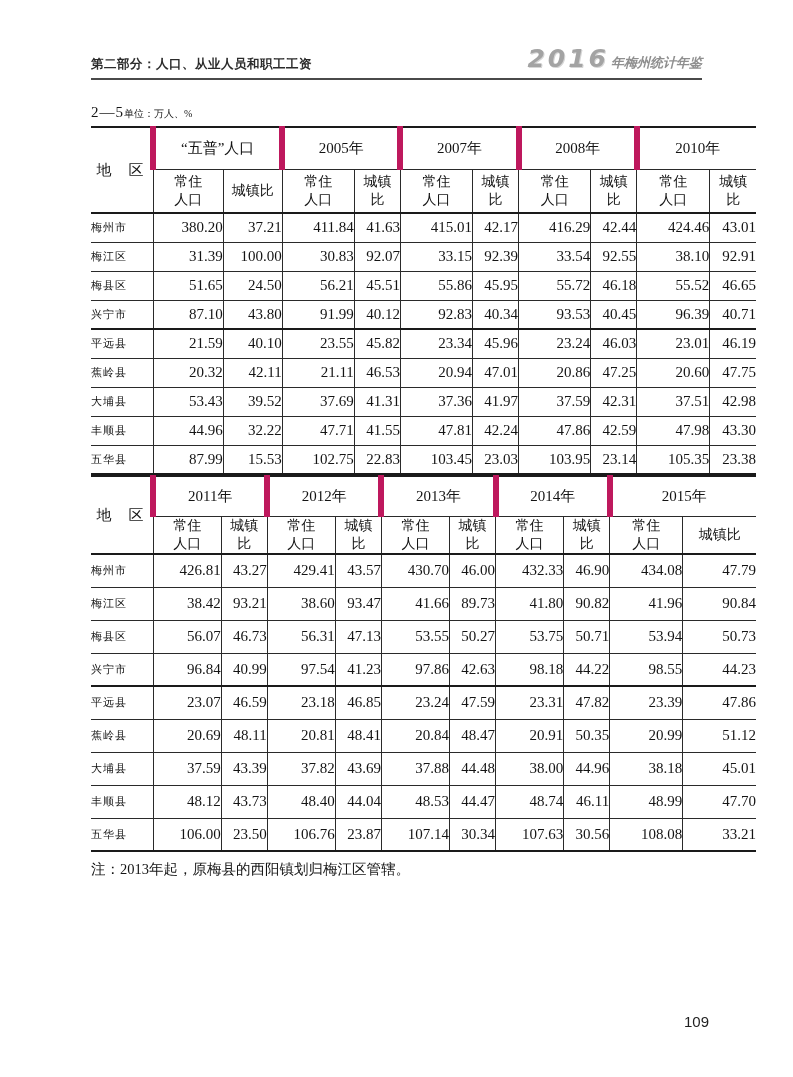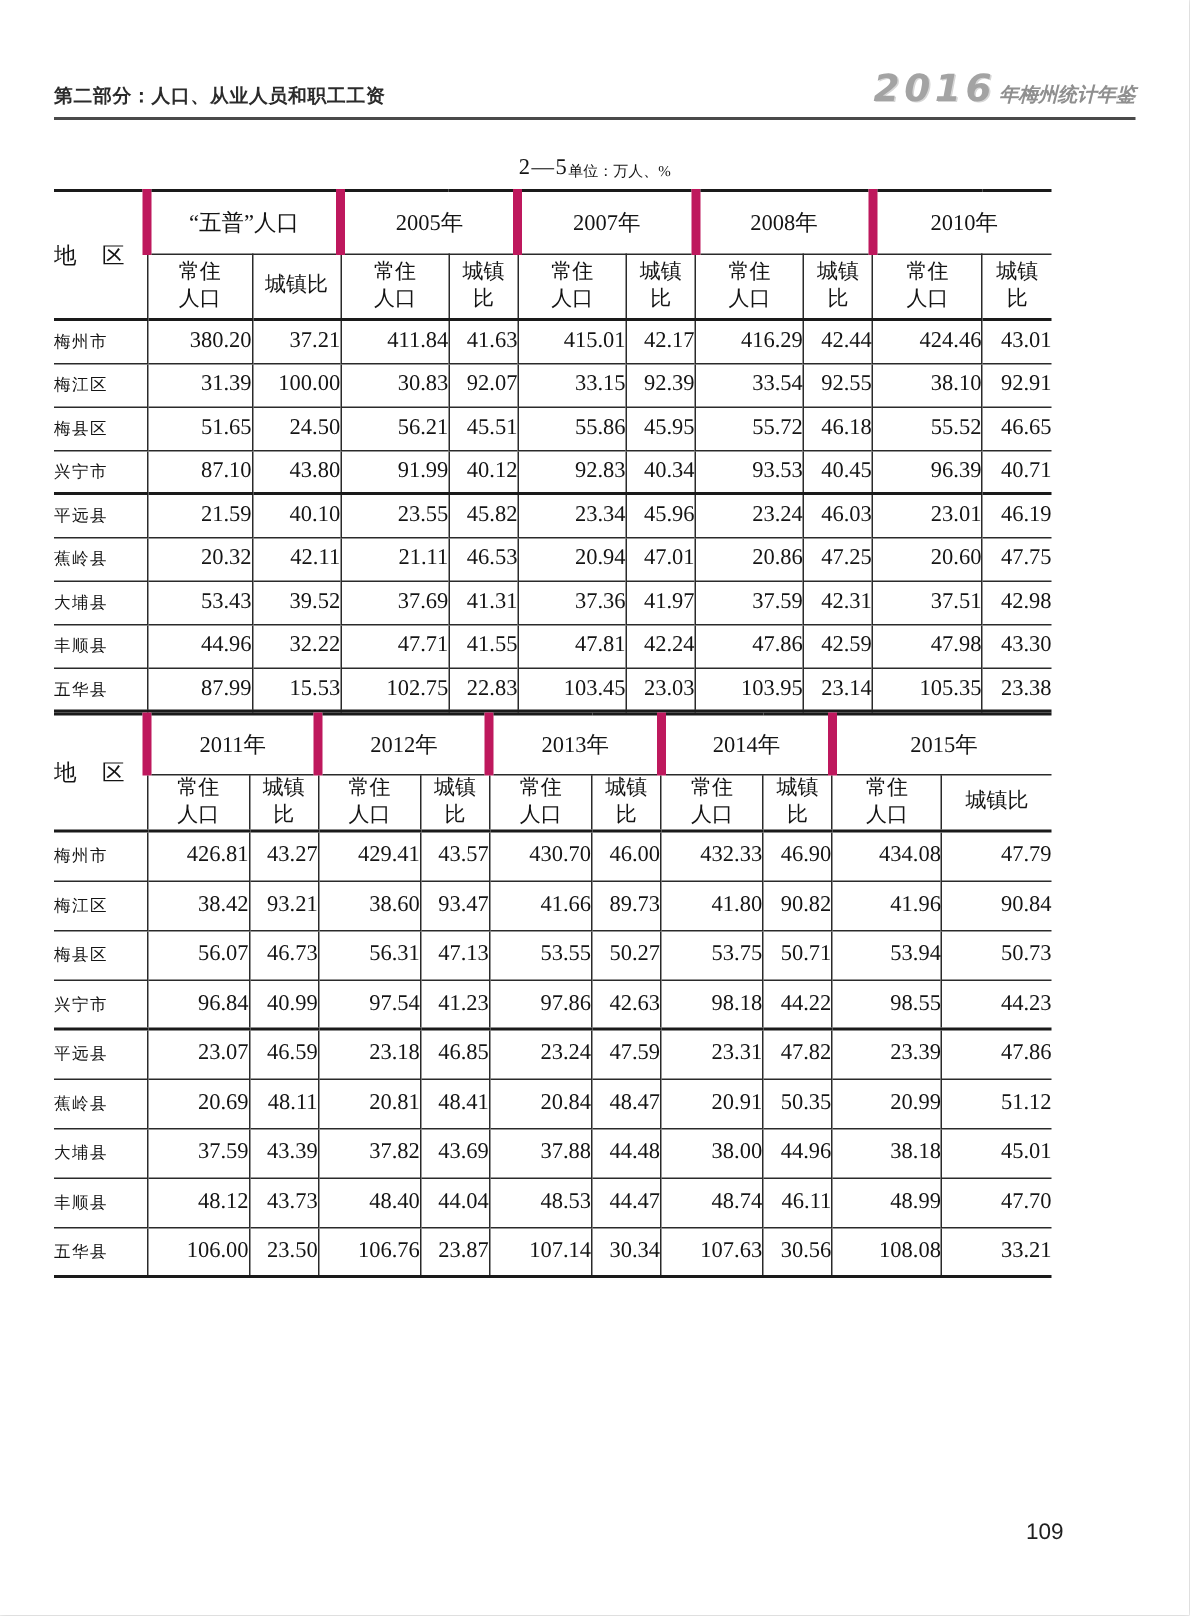--- a/index.html
+++ b/index.html
@@ -1,18 +1,18 @@
 <!DOCTYPE html>
 <html><head>
 <meta charset="utf-8">
 <style>
   html,body { margin:0; padding:0; background:#e8e8e8; }
   .page {
     position:relative; width:793px; height:1077px; margin:0 auto;
-    background:#ffffff; box-sizing:border-box; padding:0 36px;
+    background:#ffffff; box-sizing:border-box; padding:0 91px;
     overflow:hidden; font-family:"Liberation Serif","DejaVu Serif",serif; color:#141414;
     box-shadow:0 0 4px rgba(0,0,0,.35);
   }
   
   .running-header {
     display:flex; justify-content:space-between; align-items:flex-end;
     padding-top:44px; padding-bottom:5px; border-bottom:2px solid #4a4a4a;
   }
   .header-left {
     font-family:"Liberation Sans","DejaVu Sans",sans-serif;
@@ -26,33 +26,33 @@
   .logo-rest {
     font-family:"Liberation Sans","DejaVu Sans",sans-serif;
     font-size:13px; color:#8f8f8f; margin-left:2px;
   }
   
   .title {
     margin:34px 0 0 0; text-align:center; font-size:28px; font-weight:bold;
     letter-spacing:2px; color:#0d0d0d;
   }
   .meta-row {
-    display:flex; justify-content:center; align-items:flex-end;
+    display:flex; justify-content:flex-start; align-items:flex-end;
     margin-top:24px; margin-bottom:5px;
   }
   .table-code { font-size:15px; letter-spacing:1px; }
   .unit-label { font-size:10px; }
   
   .ptable {
     border-collapse:collapse; table-layout:fixed; width:665px;
     border-top:2.5px solid #1a1a1a; border-bottom:2.5px solid #1a1a1a; color:#141414;
   }
   .ptable th { font-weight:normal; padding:0; }
   .ptable td { padding:0; }
-  .region-h  { border-bottom:2.5px solid #1a1a1a; text-align:left; font-size:15px; letter-spacing:1px; }
+  .region-h  { border-bottom:2.5px solid #1a1a1a; text-align:center; font-size:15px; letter-spacing:1px; }
   .group-h   { border-left:6px solid #be185d; border-bottom:1px solid #2a2a2a; text-align:center; font-size:15px; }
   .sub-h     { border-left:1px solid #2a2a2a; border-bottom:2.5px solid #1a1a1a; text-align:center; font-size:14px; line-height:1.3; }
   .num-cell  { border-left:1px solid #2a2a2a; text-align:right; padding-right:9px; font-size:15px; }
   .region-cell { font-size:11px; letter-spacing:1px; }
   .ptable tbody tr + tr td { border-top:1px solid #2a2a2a; }
   .ptable tbody tr.thick-top td { border-top:2.5px solid #1a1a1a; }
   
   .continued { margin-top:17px; margin-bottom:4px; font-size:15px; font-weight:bold; letter-spacing:1px; }
   .note { margin-top:8px; font-size:14.5px; }
   .page-number {
@@ -390,16 +390,17 @@
             <td class="num-cell">30.34</td>
             <td class="num-cell">107.63</td>
             <td class="num-cell">30.56</td>
             <td class="num-cell">108.08</td>
             <td class="num-cell">33.21</td>
           </tr>
         </tbody>
       </table>
     </div>
 
+  <div class="note">注：2013年起，原梅县的西阳镇划归梅江区管辖。</div>
 
   <div class="page-number">109</div>
 
 </div>
 
 </body></html>

